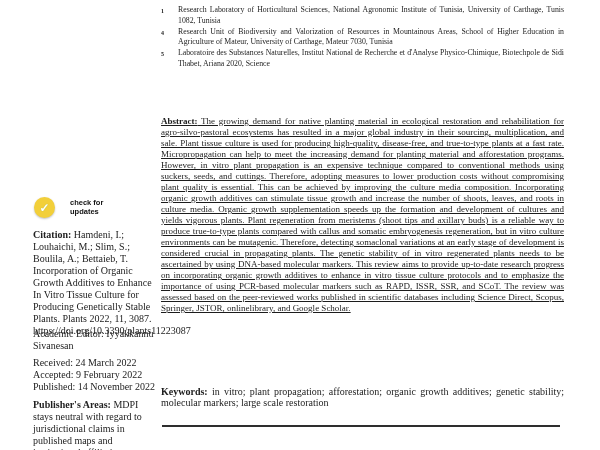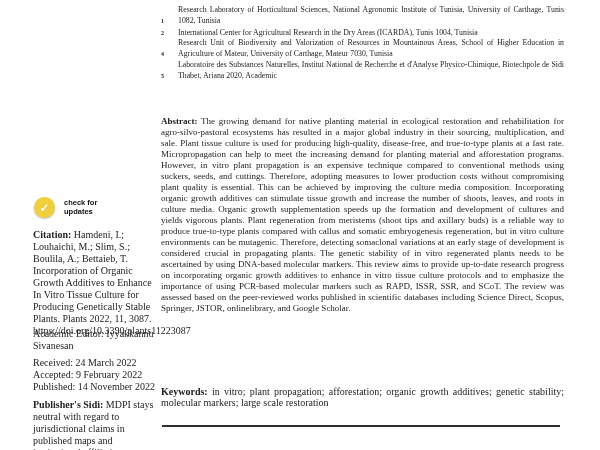--- a/index.html
+++ b/index.html
@@ -10,21 +10,21 @@
     font-family: "Liberation Serif", serif;
     color: #1c1c1c;
     overflow: hidden;
     margin: 0 auto;
   }
 
   
   .sidebar { position: absolute; left: 33px; top: 0; width: 124px; height: 450px; }
   .sidebar .block { position: absolute; left: 0; width: 124px; font-size: 10px; line-height: 12px; color: #222; text-align: left; }
 
-  .badge { position: absolute; left: 1px; top: 197px; display: flex; align-items: center; gap: 9px; cursor: pointer; }
+  .badge { position: absolute; left: 1px; top: 197px; display: flex; align-items: center; gap: 15px; cursor: pointer; }
   .badge-circle {
     width: 21px; height: 21px; border-radius: 50%;
     background: #f2cf3a;
     box-shadow: 0 1px 2px rgba(0,0,0,0.25);
     display: flex; align-items: center; justify-content: center;
   }
   .badge-circle::after {
     content: "✓";
     color: #ffffff; font-family: "Liberation Sans", sans-serif;
     font-weight: bold; font-size: 12px; line-height: 12px;
@@ -36,27 +36,27 @@
   }
 
   .citation-block  { top: 229px; }
   .editor-block    { top: 328px; }
   .dates-block     { top: 357px; }
   .note-block      { top: 399px; }
   .b { font-weight: bold; }
 
   
   .affiliations { position: absolute; left: 161px; top: 5px; width: 403px; font-size: 7.8px; line-height: 10.8px; }
-  .aff-item { display: flex; align-items: flex-end; }
+  .aff-item { display: flex; }
   .aff-marker { width: 17px; flex: 0 0 17px; font-size: 6px; padding-top: 1px; font-weight: bold; }
   .aff-text { flex: 1; text-align: justify; }
 
   .abstract {
     position: absolute; left: 161px; top: 116px; width: 403px;
-    font-size: 9px; line-height: 11px; text-align: justify;
+    font-size: 9px; line-height: 11px; text-align: justify; text-decoration: underline;
   }
   .keywords {
     position: absolute; left: 161px; top: 386px; width: 403px;
     font-size: 10px; line-height: 11px; text-align: justify;
   }
   .rule {
     position: absolute; left: 162px; top: 425px; width: 398px; height: 1.5px;
     background: #2e2e2e; border: none;
   }
 </style>
@@ -83,40 +83,36 @@
       <span>Academic Editor: Iyyakkannu Sivanesan</span>
     </div>
 
     <div class="block dates-block">
       <div>Received: 24 March 2022</div>
       <div>Accepted: 9 February 2022</div>
       <div>Published: 14 November 2022</div>
     </div>
 
     <div class="block note-block">
-      <span class="b">Publisher's Sidi:</span><span> MDPI stays neutral with regard to jurisdictional claims in published maps and institutional affiliations.</span>
+      <span class="b">Publisher's Areas:</span><span> MDPI stays neutral with regard to jurisdictional claims in published maps and institutional affiliations.</span>
     </div>
   </div>
 
   <div class="affiliations">
     <div class="aff-item">
       <span class="aff-marker">1</span>
       <span class="aff-text">Research Laboratory of Horticultural Sciences, National Agronomic Institute of Tunisia, University of Carthage, Tunis 1082, Tunisia</span>
     </div>
     <div class="aff-item">
-      <span class="aff-marker">2</span>
-      <span class="aff-text">International Center for Agricultural Research in the Dry Areas (ICARDA), Tunis 1004, Tunisia</span>
-    </div>
-    <div class="aff-item">
       <span class="aff-marker">4</span>
       <span class="aff-text">Research Unit of Biodiversity and Valorization of Resources in Mountainous Areas, School of Higher Education in Agriculture of Mateur, University of Carthage, Mateur 7030, Tunisia</span>
     </div>
     <div class="aff-item">
       <span class="aff-marker">5</span>
-      <span class="aff-text">Laboratoire des Substances Naturelles, Institut National de Recherche et d'Analyse Physico-Chimique, Biotechpole de Sidi Thabet, Ariana 2020, Academic</span>
+      <span class="aff-text">Laboratoire des Substances Naturelles, Institut National de Recherche et d'Analyse Physico-Chimique, Biotechpole de Sidi Thabet, Ariana 2020, Science</span>
     </div>
   </div>
 
   <div class="abstract">
     <span class="b">Abstract:</span><span> The growing demand for native planting material in ecological restoration and rehabilitation for agro-silvo-pastoral ecosystems has resulted in a major global industry in their sourcing, multiplication, and sale. Plant tissue culture is used for producing high-quality, disease-free, and true-to-type plants at a fast rate. Micropropagation can help to meet the increasing demand for planting material and afforestation programs. However, in vitro plant propagation is an expensive technique compared to conventional methods using suckers, seeds, and cuttings. Therefore, adopting measures to lower production costs without compromising plant quality is essential. This can be achieved by improving the culture media composition. Incorporating organic growth additives can stimulate tissue growth and increase the number of shoots, leaves, and roots in culture media. Organic growth supplementation speeds up the formation and development of cultures and yields vigorous plants. Plant regeneration from meristems (shoot tips and axillary buds) is a reliable way to produce true-to-type plants compared with callus and somatic embryogenesis regeneration, but in vitro culture environments can be mutagenic. Therefore, detecting somaclonal variations at an early stage of development is considered crucial in propagating plants. The genetic stability of in vitro regenerated plants needs to be ascertained by using DNA-based molecular markers. This review aims to provide up-to-date research progress on incorporating organic growth additives to enhance in vitro tissue culture protocols and to emphasize the importance of using PCR-based molecular markers such as RAPD, ISSR, SSR, and SCoT. The review was assessed based on the peer-reviewed works published in scientific databases including Science Direct, Scopus, Springer, JSTOR, onlinelibrary, and Google Scholar.</span>
   </div>
 
   <div class="keywords">
     <span class="b">Keywords:</span><span> in vitro; plant propagation; afforestation; organic growth additives; genetic stability; molecular markers; large scale restoration</span>
   </div>

